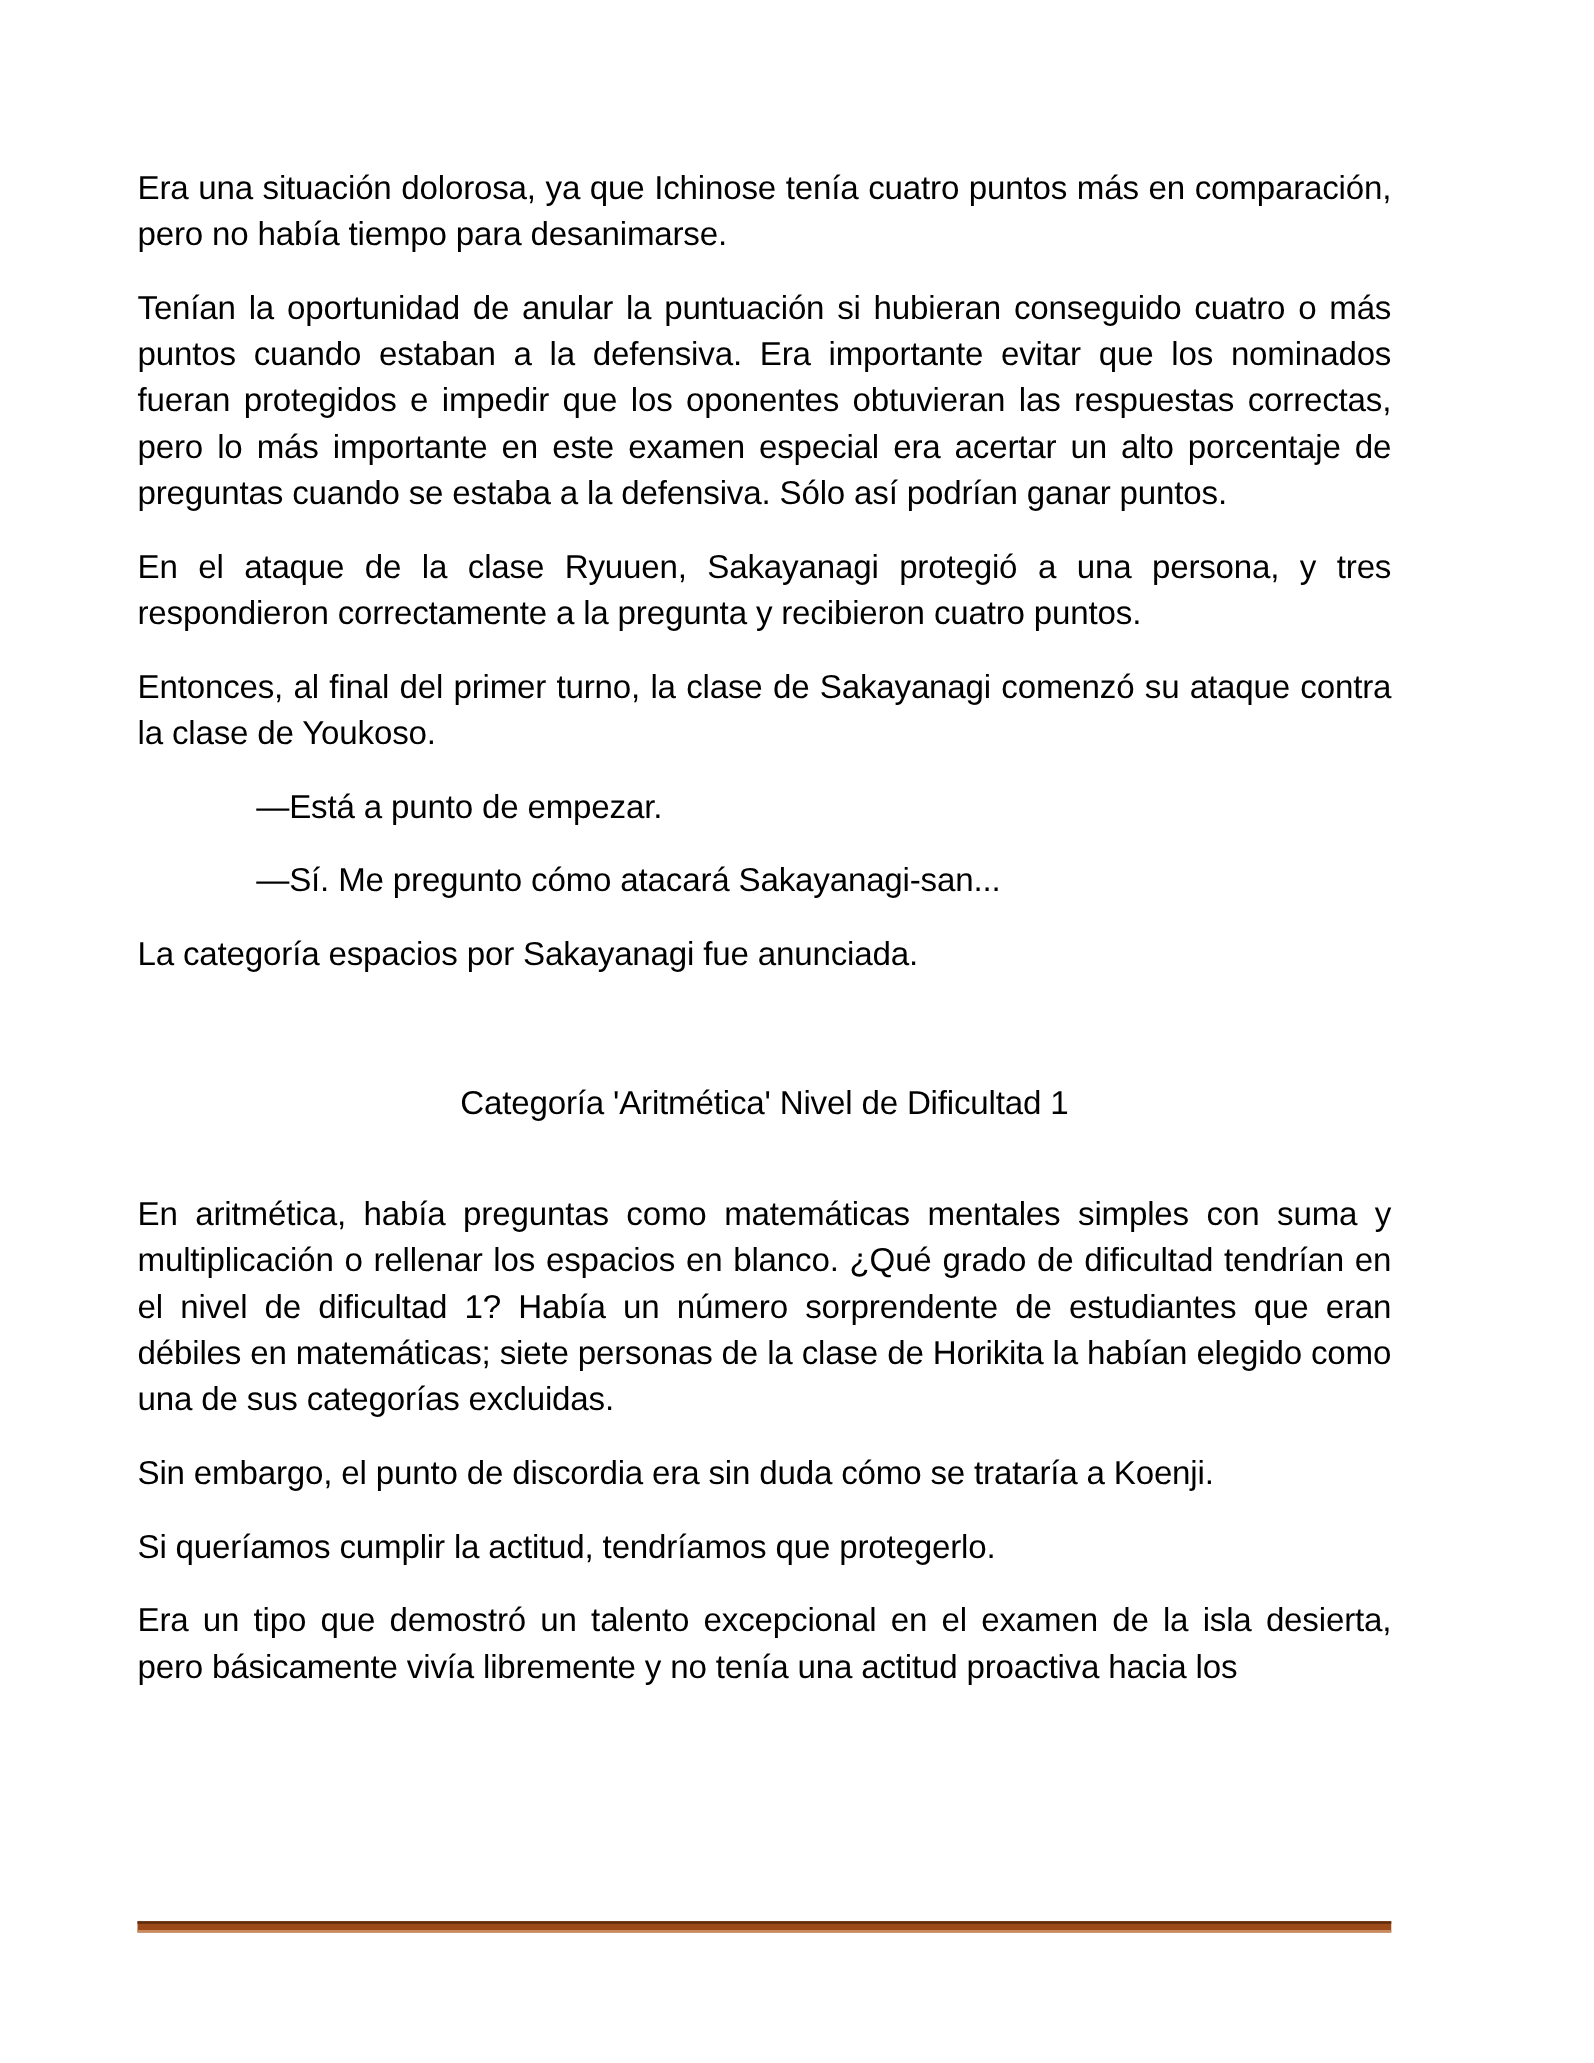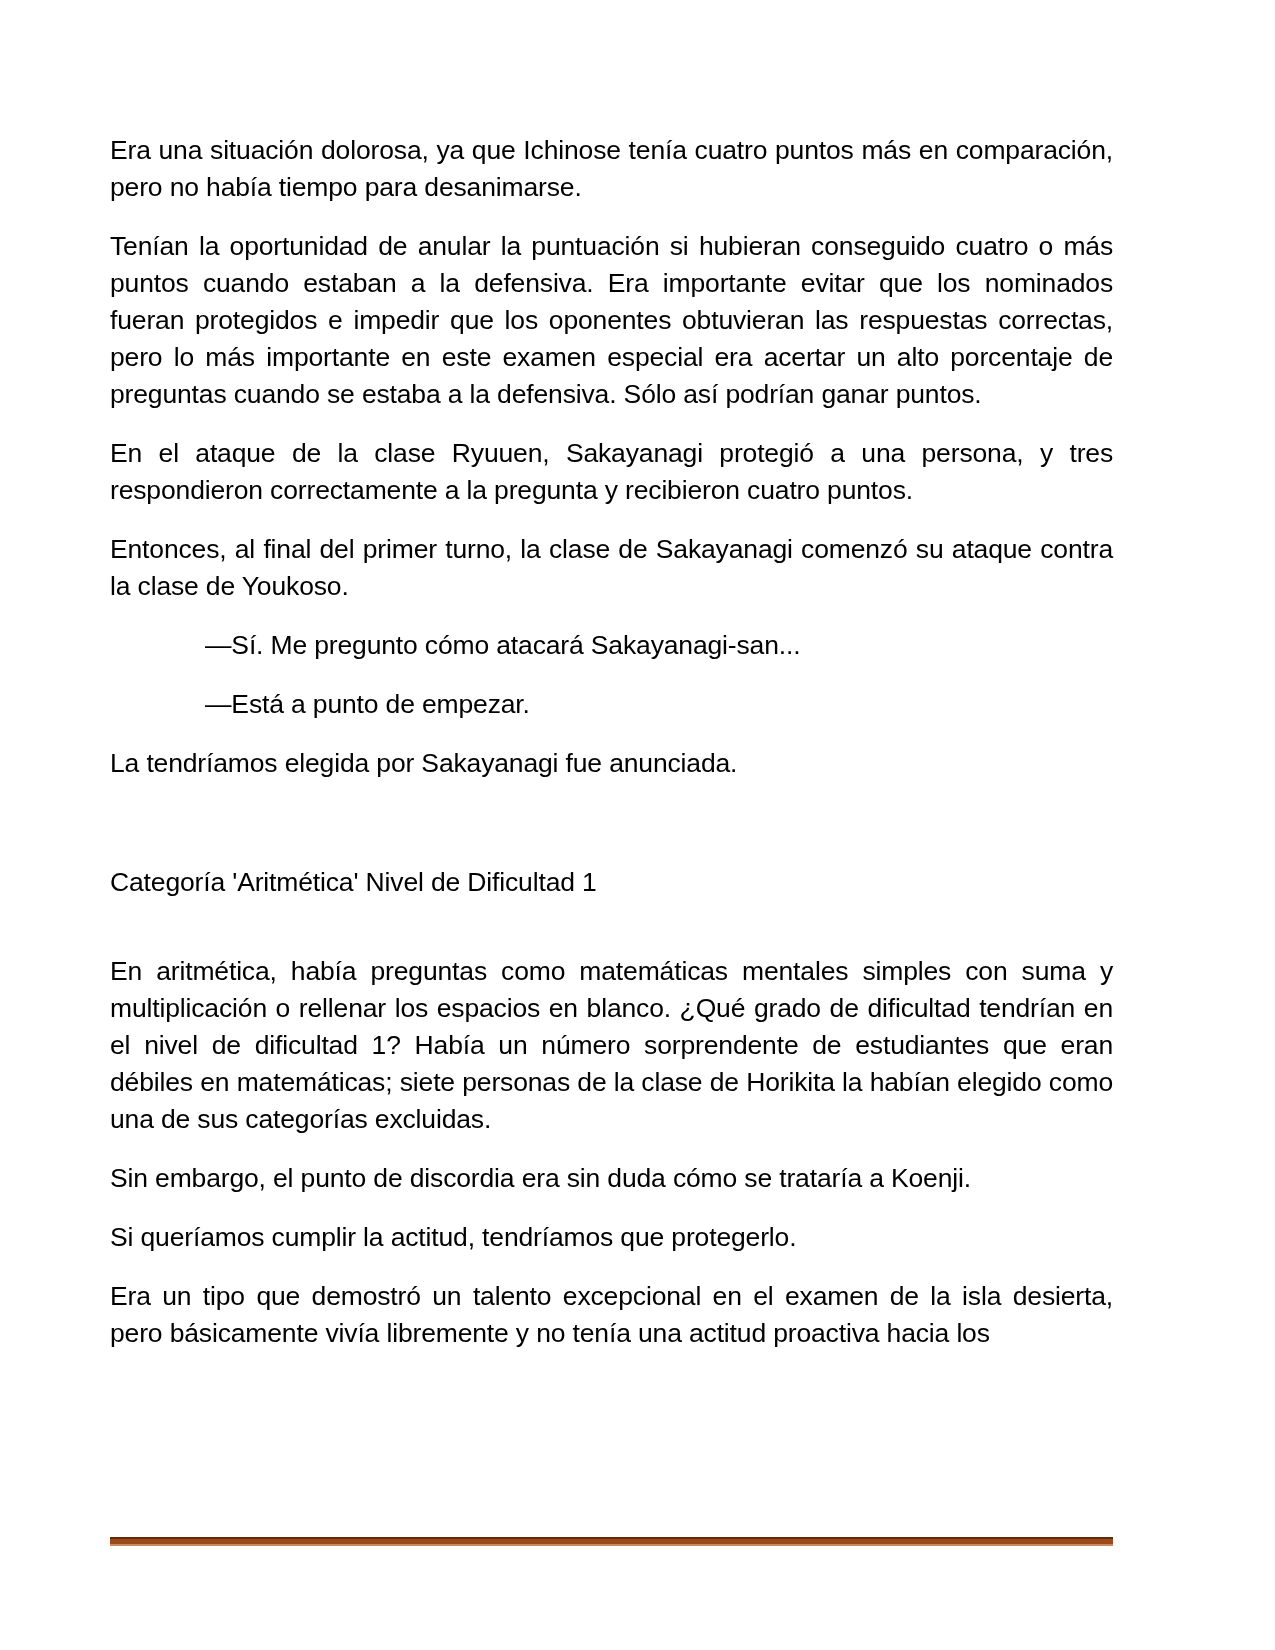--- a/index.html
+++ b/index.html
@@ -86,21 +86,21 @@
   }
 
   .spacer-md {
     height: 52px;
   }
 
   .category-line {
     font-family: "Liberation Sans", sans-serif;
     font-size: 26.5px;
     line-height: 37px;
-    text-align: left;
+    text-align: center;
     margin: 0;
     color: #000000;
     letter-spacing: -0.15px;
   }
 
   
   .doc-footer {
     position: absolute;
     left: 110px;
     bottom: 90px;
@@ -152,25 +152,25 @@
   <div class="content">
 
     <p class="para last-line-left">Era una situación dolorosa, ya que Ichinose tenía cuatro puntos más en comparación, pero no había tiempo para desanimarse.</p>
 
     <p class="para last-line-left">Tenían la oportunidad de anular la puntuación si hubieran conseguido cuatro o más puntos cuando estaban a la defensiva. Era importante evitar que los nominados fueran protegidos e impedir que los oponentes obtuvieran las respuestas correctas, pero lo más importante en este examen especial era acertar un alto porcentaje de preguntas cuando se estaba a la defensiva. Sólo así podrían ganar puntos.</p>
 
     <p class="para last-line-left">En el ataque de la clase Ryuuen, Sakayanagi protegió a una persona, y tres respondieron correctamente a la pregunta y recibieron cuatro puntos.</p>
 
     <p class="para last-line-left">Entonces, al final del primer turno, la clase de Sakayanagi comenzó su ataque contra la clase de Youkoso.</p>
 
+    <p class="dialogue">—Está a punto de empezar.</p>
+
     <p class="dialogue">—Sí. Me pregunto cómo atacará Sakayanagi-san...</p>
 
-    <p class="dialogue">—Está a punto de empezar.</p>
-
-    <p class="para single">La tendríamos elegida por Sakayanagi fue anunciada.</p>
+    <p class="para single">La categoría espacios por Sakayanagi fue anunciada.</p>
 
     <div class="spacer-lg"></div>
 
     <p class="category-line">Categoría 'Aritmética' Nivel de Dificultad 1</p>
 
     <div class="spacer-md"></div>
 
     <p class="para last-line-left">En aritmética, había preguntas como matemáticas mentales simples con suma y multiplicación o rellenar los espacios en blanco. ¿Qué grado de dificultad tendrían en el nivel de dificultad 1? Había un número sorprendente de estudiantes que eran débiles en matemáticas; siete personas de la clase de Horikita la habían elegido como una de sus categorías excluidas.</p>
 
     <p class="para single">Sin embargo, el punto de discordia era sin duda cómo se trataría a Koenji.</p>

